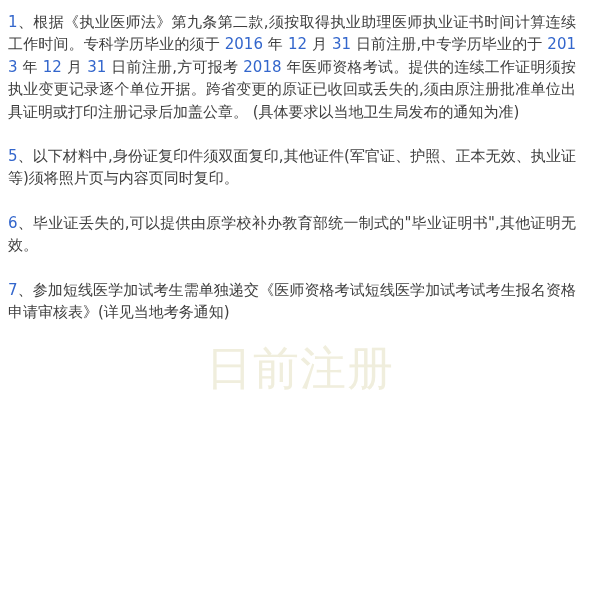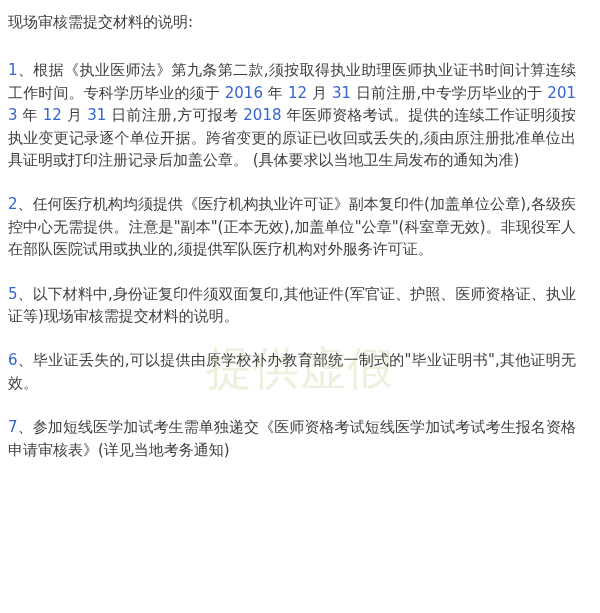--- a/index.html
+++ b/index.html
@@ -52,24 +52,22 @@
     margin: 0 16px 22px 0;
   }
   .num {
     color: var(--num-color, #3366cc);
   }
 </style>
 </head>
 <body>
 
 <div class="page">
-  <div class="watermark">提供虚假</div>
+  <div class="watermark">日前注册</div>
   <div class="content">
-    <p class="title">现场审核需提交材料的说明:</p>
     <div id="paragraphs">
         <p class="para"><span class="num">1</span><span>、根据《执业医师法》第九条第二款,须按取得执业助理医师执业证书时间计算连续工作时间。专科学历毕业的须于 </span><span class="num">2016</span><span> 年 </span><span class="num">12</span><span> 月 </span><span class="num">31</span><span> 日前注册,中专学历毕业的于 </span><span class="num">2013</span><span> 年 </span><span class="num">12</span><span> 月 </span><span class="num">31</span><span> 日前注册,方可报考 </span><span class="num">2018</span><span> 年医师资格考试。提供的连续工作证明须按执业变更记录逐个单位开据。跨省变更的原证已收回或丢失的,须由原注册批准单位出具证明或打印注册记录后加盖公章。 (具体要求以当地卫生局发布的通知为准)</span></p>
-        <p class="para"><span class="num">2</span><span>、任何医疗机构均须提供《医疗机构执业许可证》副本复印件(加盖单位公章),各级疾控中心无需提供。注意是"副本"(正本无效),加盖单位"公章"(科室章无效)。非现役军人在部队医院试用或执业的,须提供军队医疗机构对外服务许可证。</span></p>
-        <p class="para"><span class="num">5</span><span>、以下材料中,身份证复印件须双面复印,其他证件(军官证、护照、医师资格证、执业证等)现场审核需提交材料的说明。</span></p>
+        <p class="para"><span class="num">5</span><span>、以下材料中,身份证复印件须双面复印,其他证件(军官证、护照、正本无效、执业证等)须将照片页与内容页同时复印。</span></p>
         <p class="para"><span class="num">6</span><span>、毕业证丢失的,可以提供由原学校补办教育部统一制式的"毕业证明书",其他证明无效。</span></p>
         <p class="para"><span class="num">7</span><span>、参加短线医学加试考生需单独递交《医师资格考试短线医学加试考试考生报名资格申请审核表》(详见当地考务通知)</span></p>
       </div>
   </div>
 </div>
 
 </body></html>

